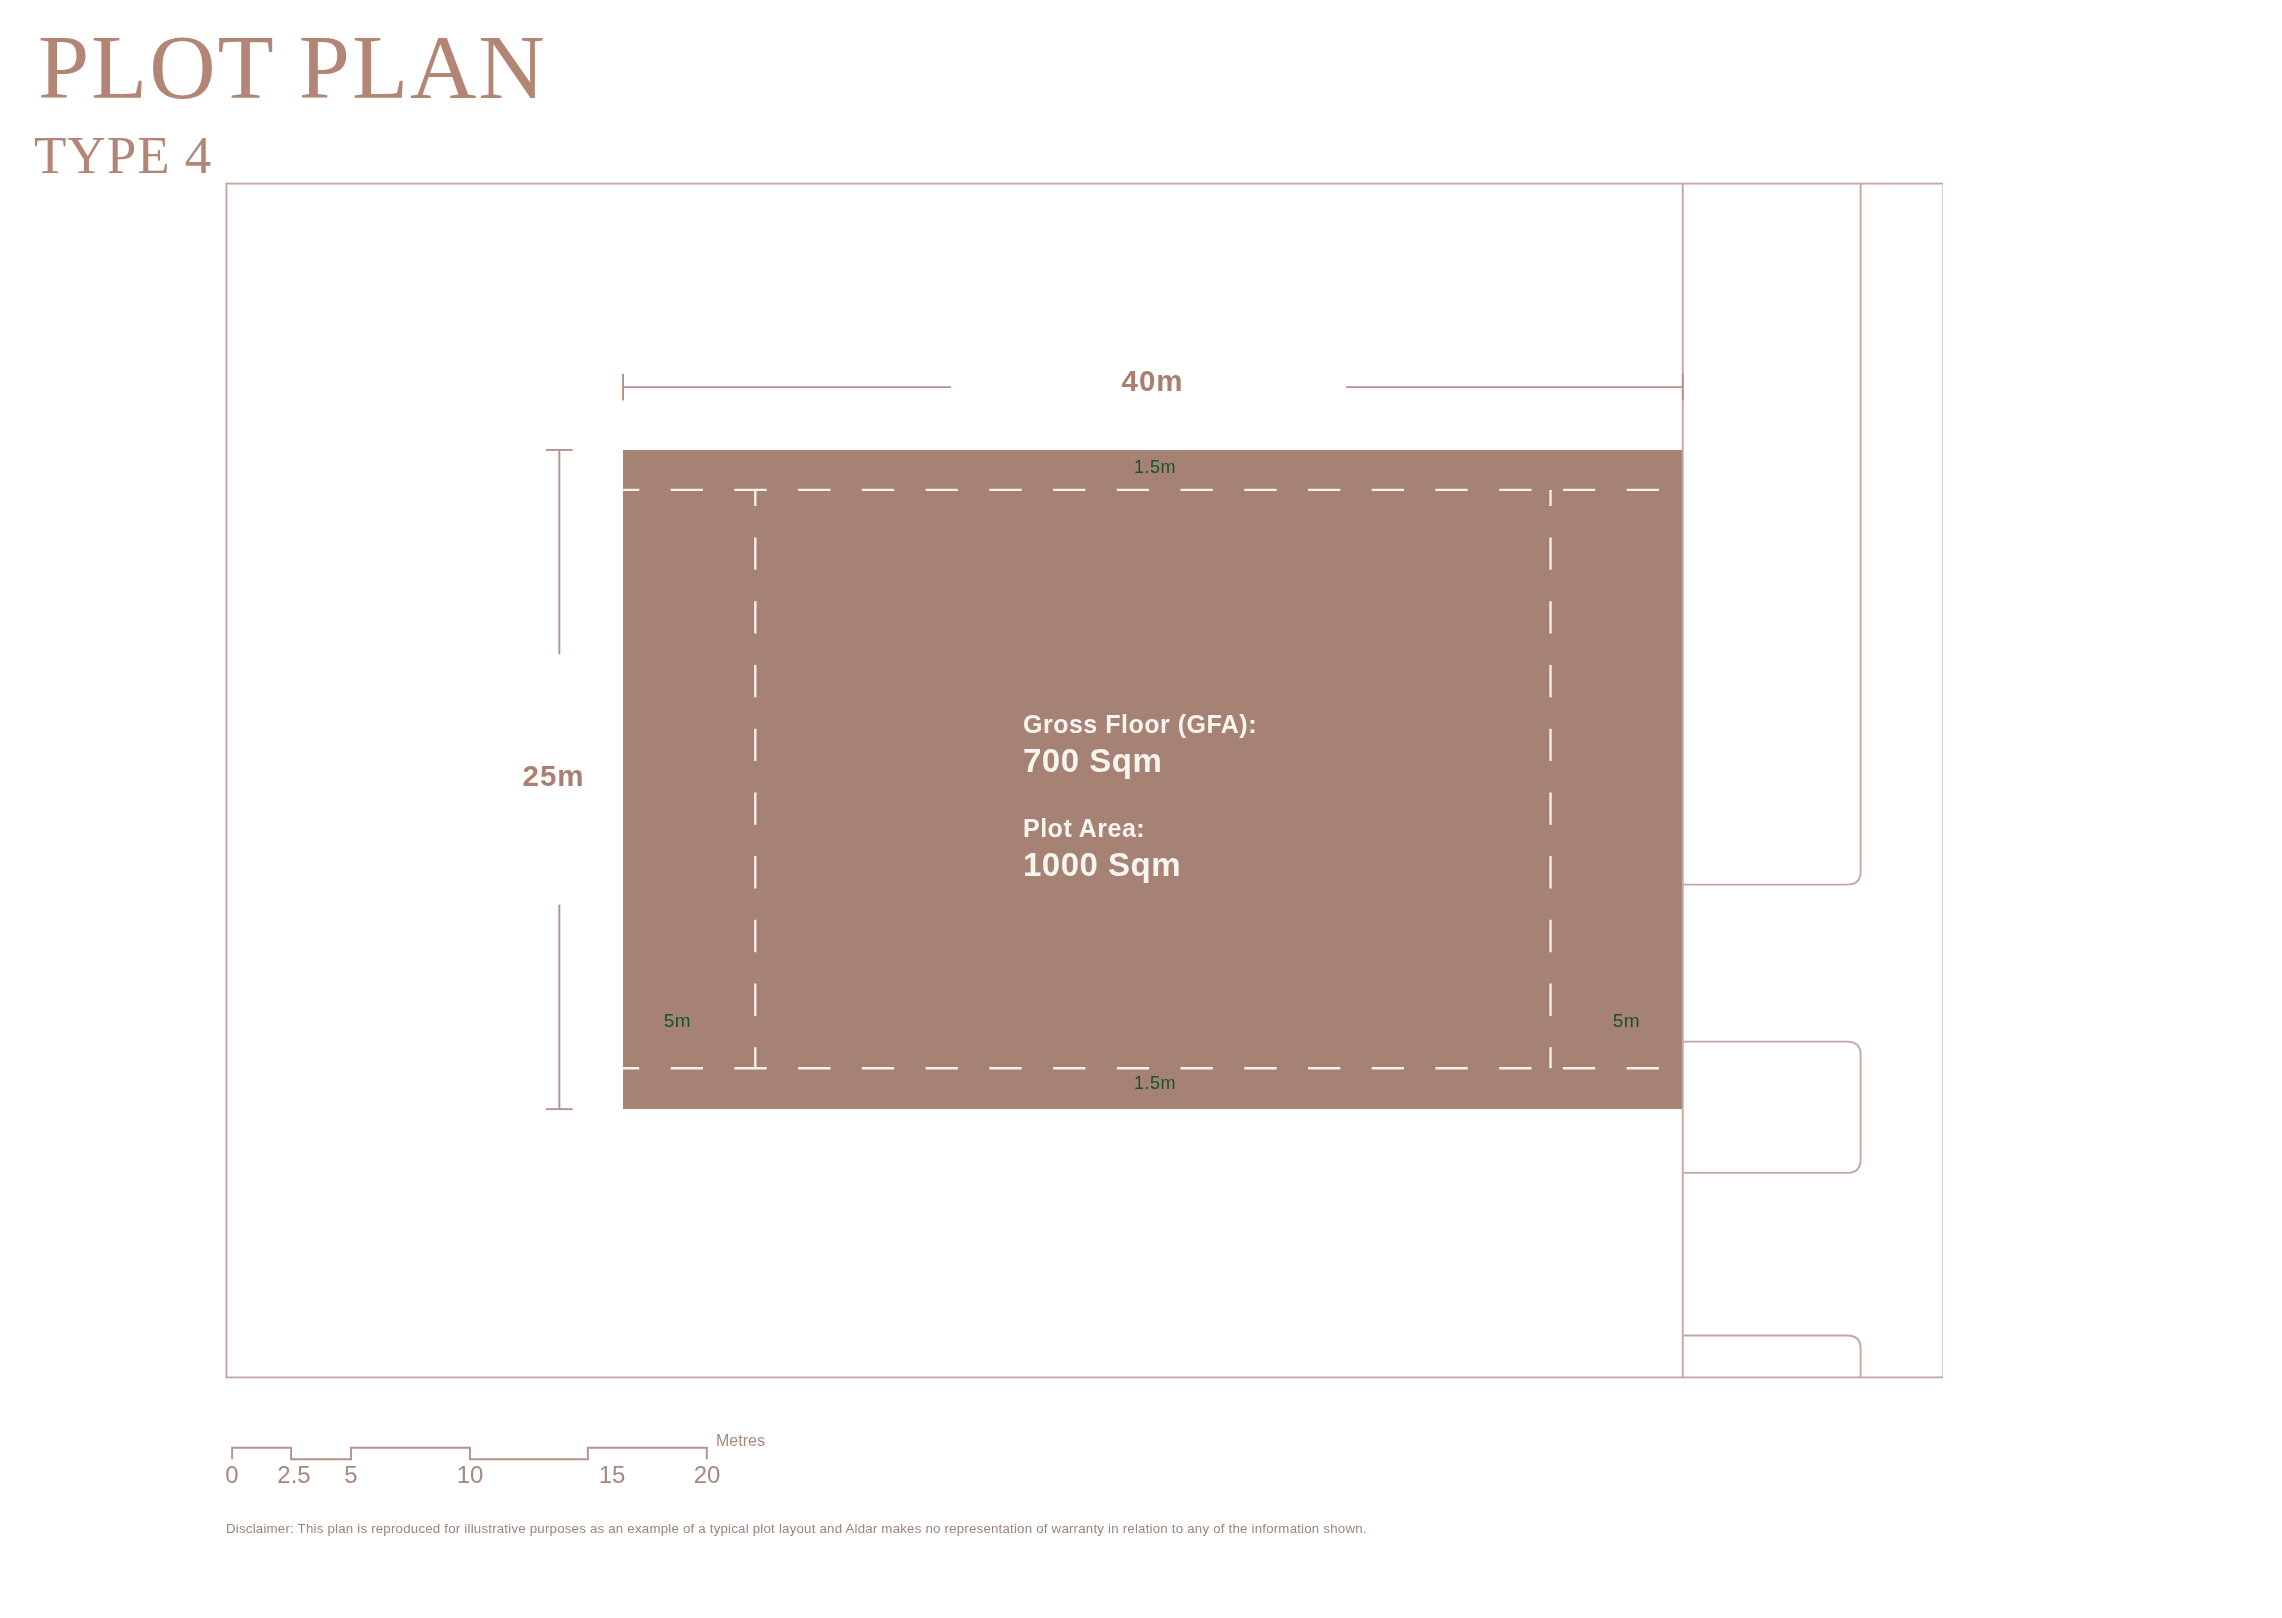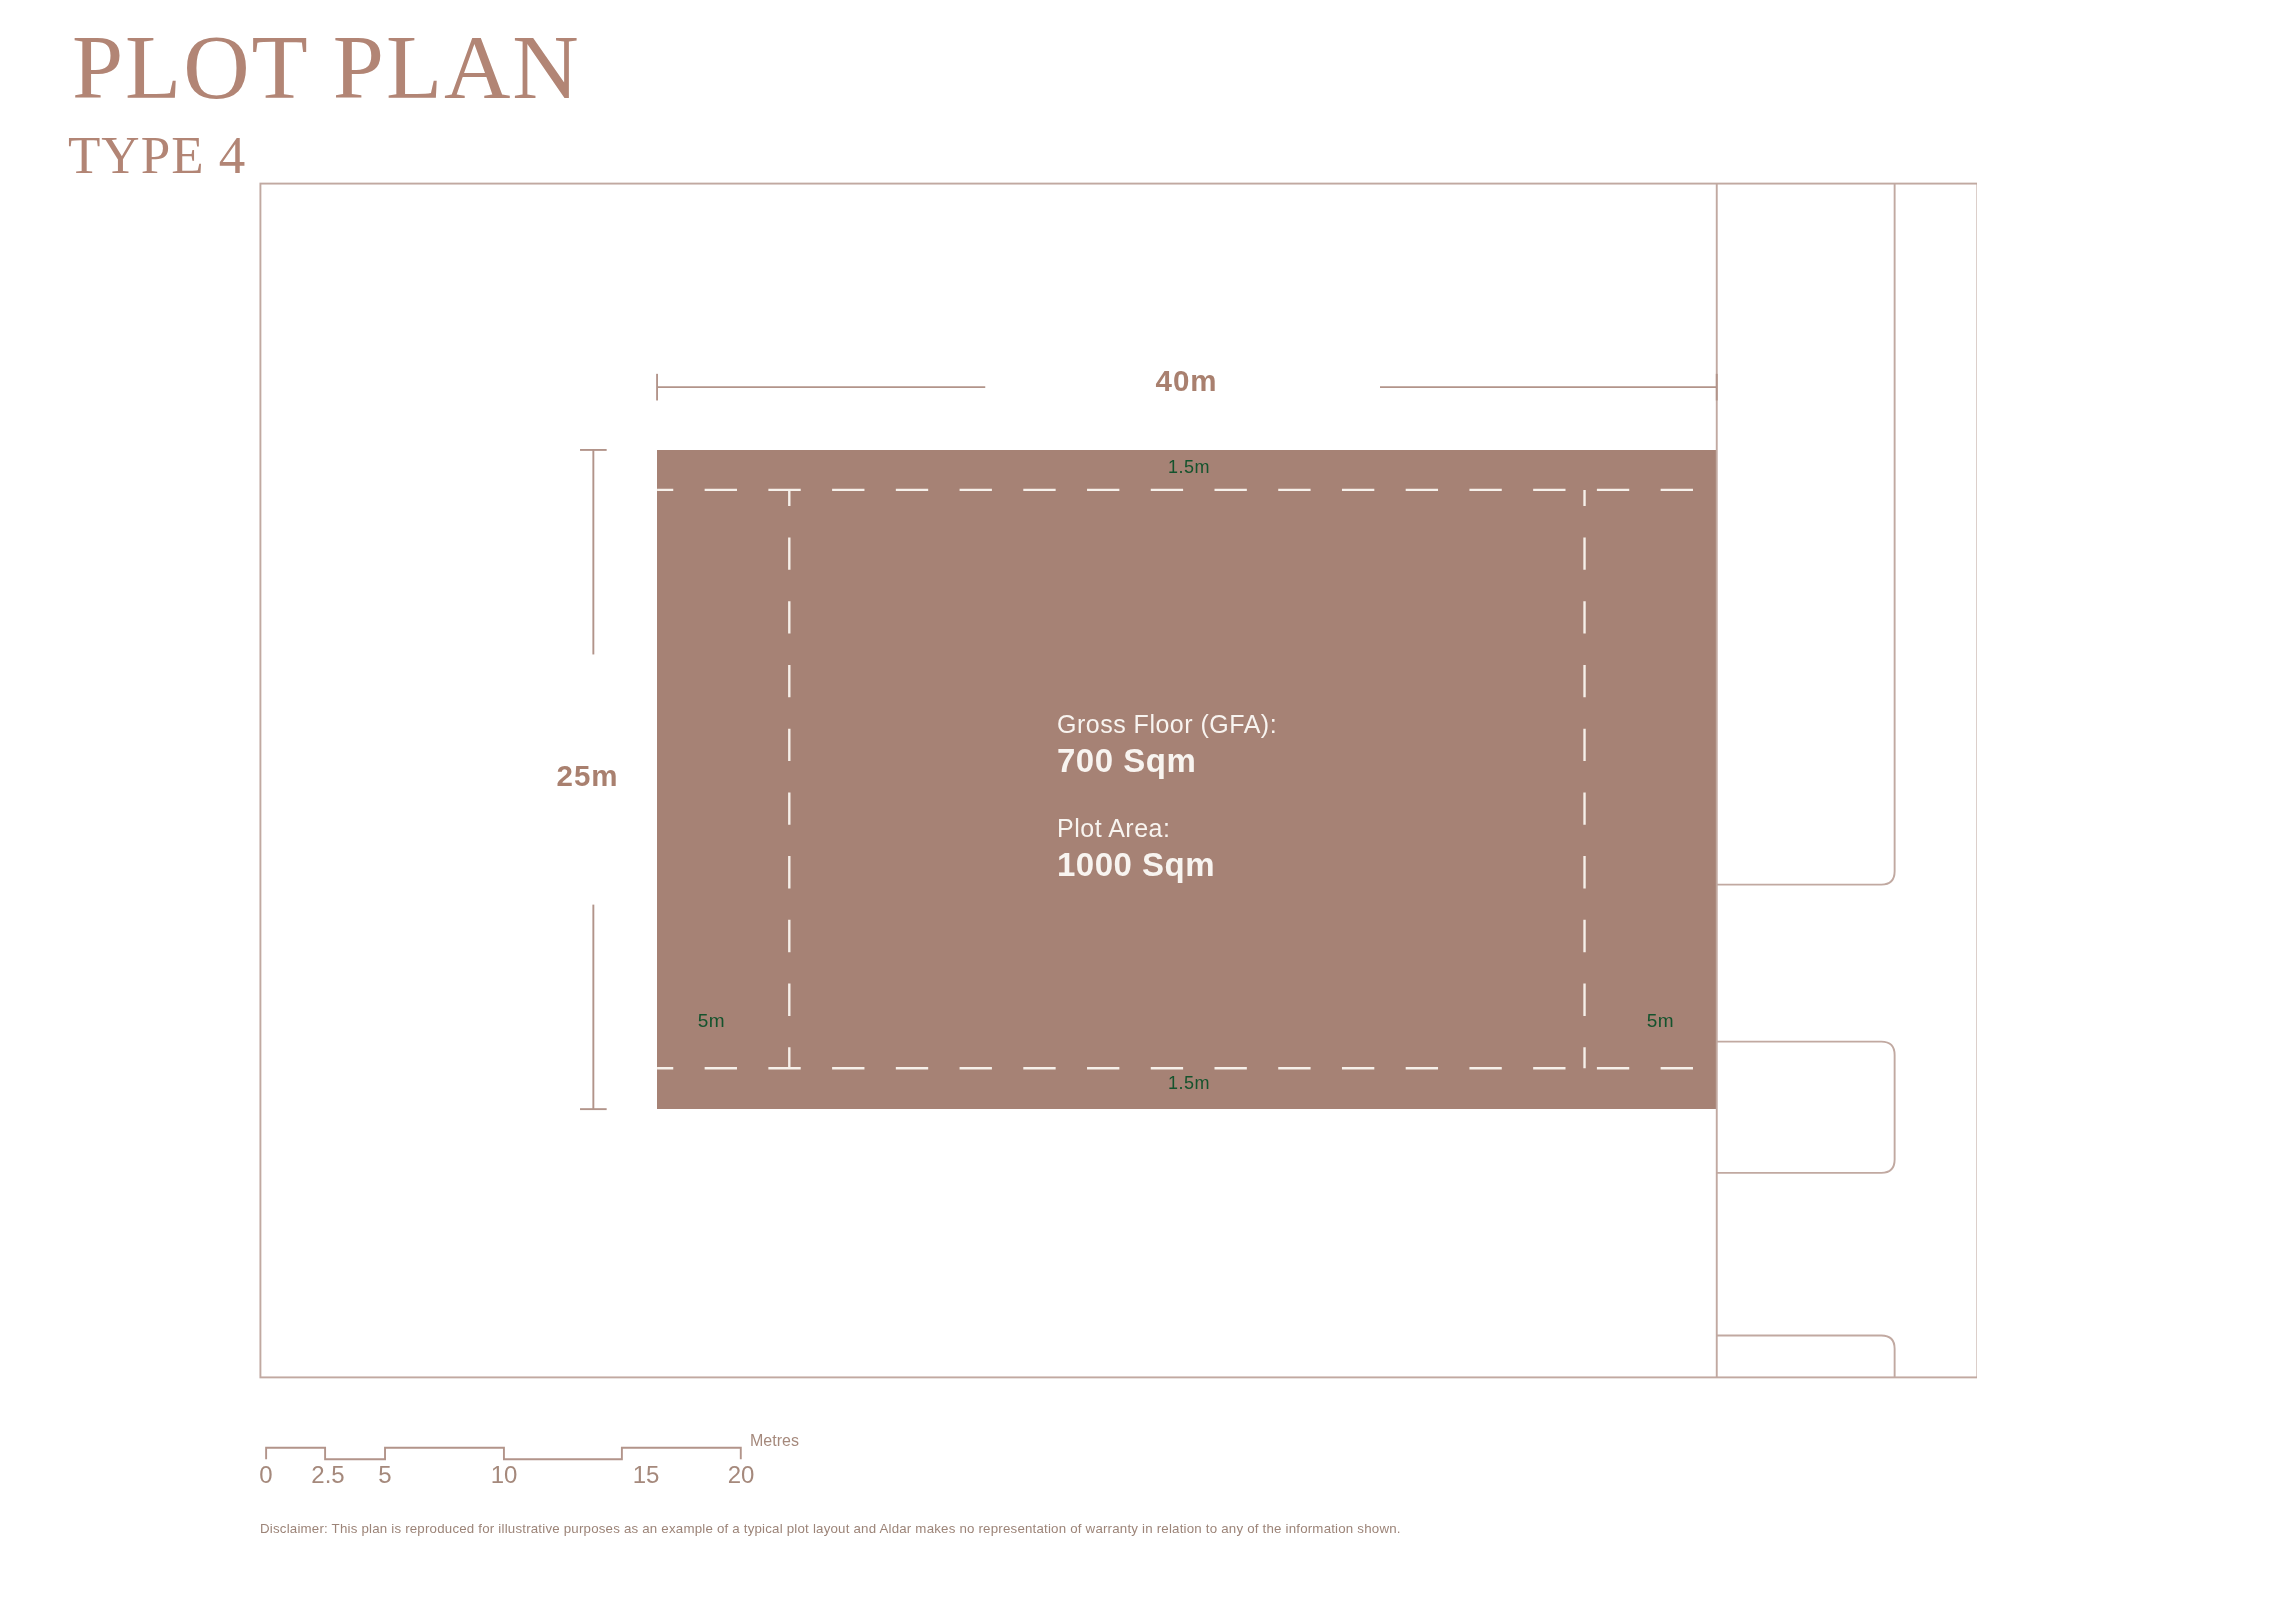--- a/index.html
+++ b/index.html
@@ -3,21 +3,20 @@
 <meta charset="utf-8">
 <style>
   html, body { margin: 0; padding: 0; background: #ffffff; }
   #canvas {
     position: relative;
     width: 1943px;
     height: 1619px;
     background: #ffffff;
     overflow: hidden;
     font-family: "Liberation Sans", sans-serif;
-    margin-left: 34px;
   }
   .abs { position: absolute; }
 
   .page-title {
     left: 38px; top: 21px;
     font-family: "Liberation Serif", serif;
     font-size: 92px; line-height: 1;
     letter-spacing: 1.9px;
     color: #b28575;
   }
@@ -52,21 +51,21 @@
     letter-spacing: 0.5px;
     text-align: center;
   }
   .sb-top    { left: 1098px; top: 457px;  width: 114px; }
   .sb-bottom { left: 1098px; top: 1073px; width: 114px; }
   .sb-left   { left: 649px;  top: 1010px; width: 57px; font-size: 19px; }
   .sb-right  { left: 1598px; top: 1010px; width: 57px; font-size: 19px; }
 
   .parcel-info { left: 1023px; top: 708px; color: #f8f4f0; }
   .parcel-info .info-label {
-    font-size: 25px; line-height: 32px; font-weight: 400; letter-spacing: 0.5px;
+    font-size: 25px; line-height: 32px; font-weight: 700; letter-spacing: 0.5px;
   }
   .parcel-info .info-value {
     font-size: 33px; line-height: 42px; font-weight: 700; letter-spacing: 0.5px;
   }
   .parcel-info .info-gap { height: 30px; }
 
   .scale-tick-label {
     top: 1461px;
     transform: translateX(-50%);
     color: #a5897c;

